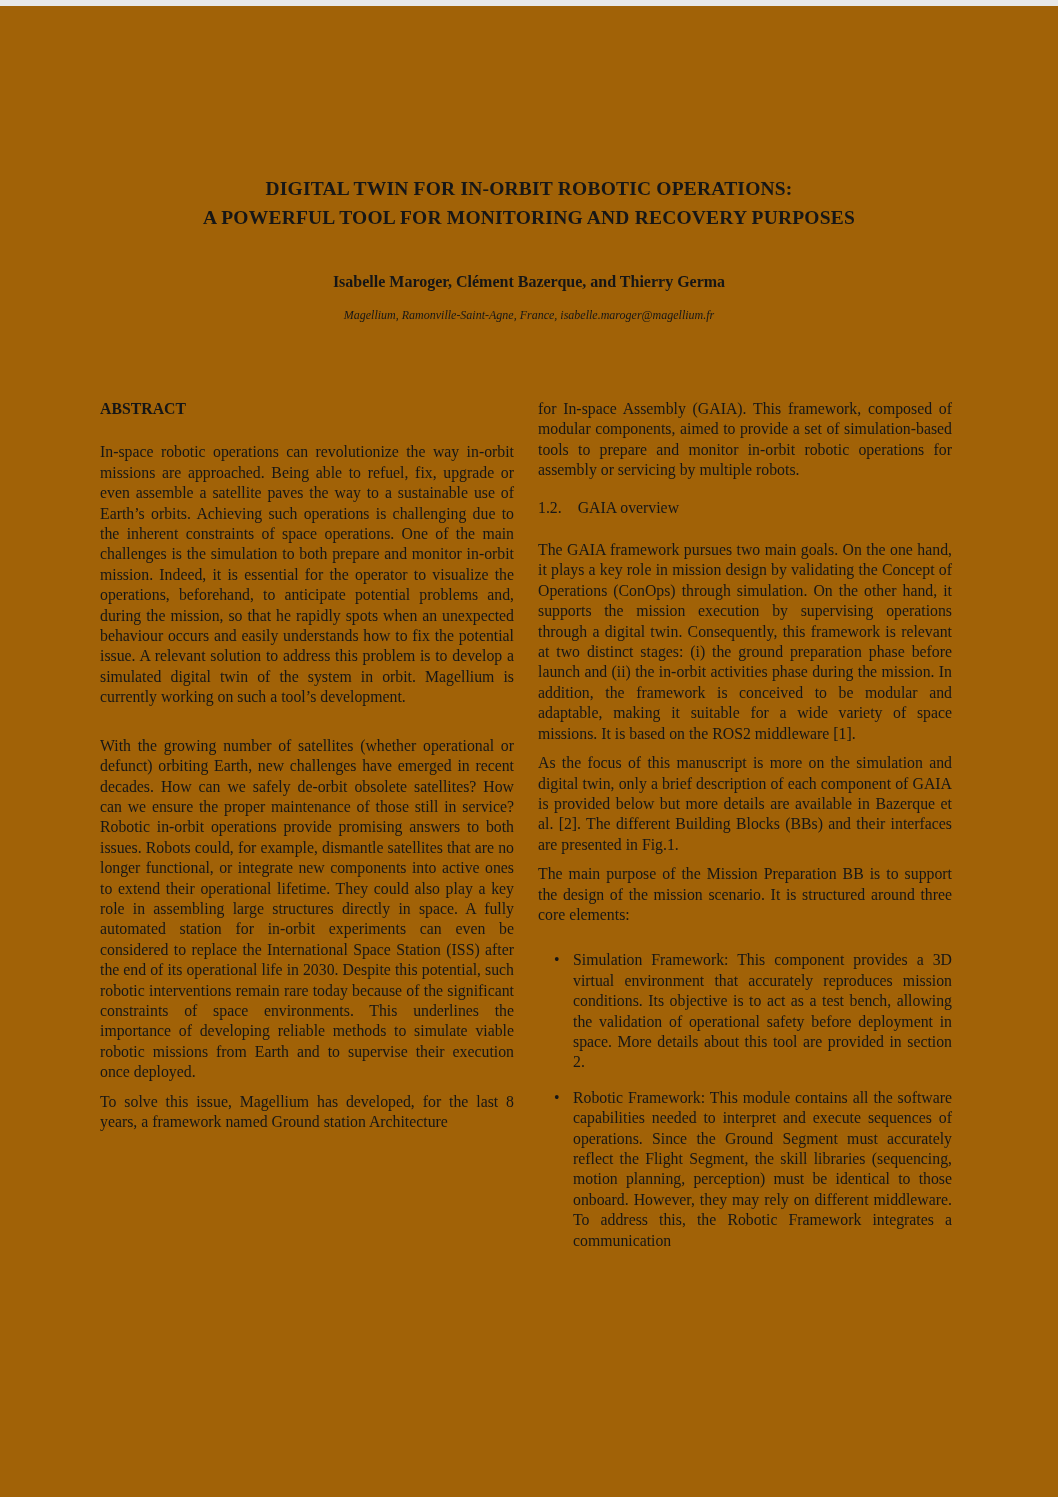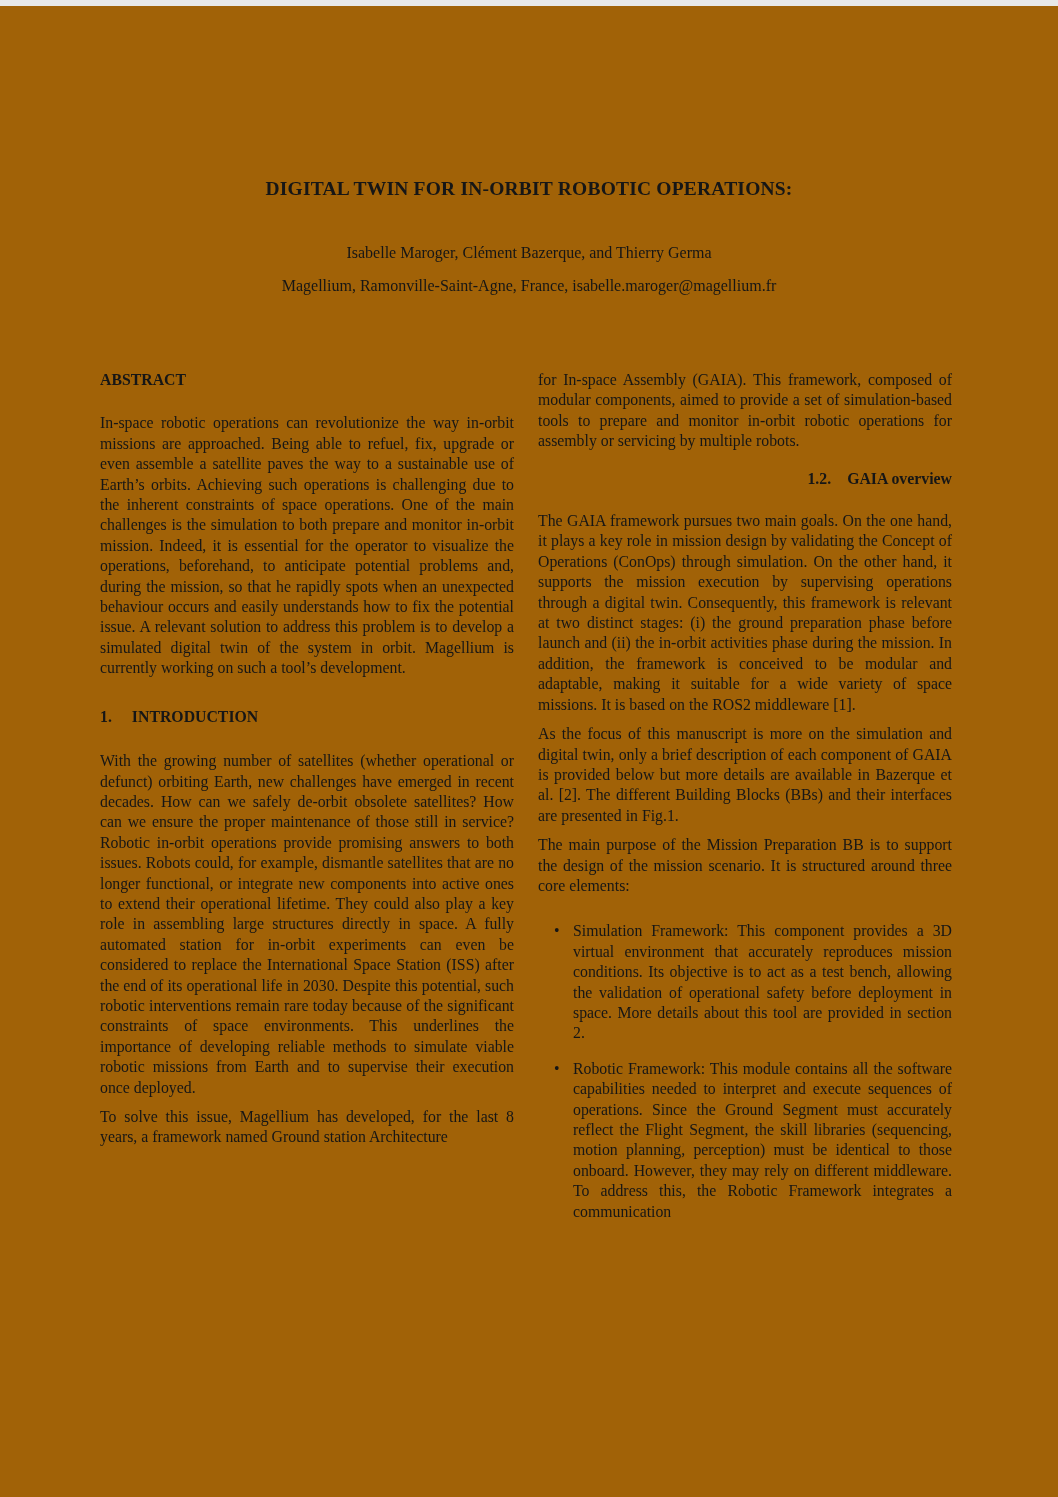--- a/index.html
+++ b/index.html
@@ -20,26 +20,27 @@
   }
   .title-line {
     font-size: 19.5px;
     font-weight: bold;
     line-height: 29px;
     letter-spacing: 0.2px;
   }
   .authors {
     margin-top: 40px;
     font-size: 16px;
-    font-weight: normal;
+    font-weight: bold;
     line-height: 20px;
   }
   .affiliation {
     margin-top: 13px;
-    font-size: 16px;
+    font-size: 12px;
+    font-style: italic;
     line-height: 20px;
   }
   .columns {
     display: flex;
     margin-top: 74px;
     padding-left: 100px;
     padding-right: 93px;
     gap: 24px;
   }
   .col {
@@ -59,23 +60,23 @@
   .abstract-text { margin-bottom: 28px !important; }
   .keywords { margin-bottom: 0 !important; }
   h2.section {
     font-size: 15.8px;
     font-weight: bold;
     margin: 19px 0 24px 0;
     text-align: left;
   }
   h3.subsection {
     font-size: 15.8px;
-    font-weight: bold;
+    font-weight: normal;
     margin: 17px 0 22px 0;
-    text-align: right;
+    text-align: left;
   }
   .subsubsection {
     font-size: 15.8px;
     font-weight: normal;
     margin: 16px 0 21px 0;
     text-align: left;
   }
   .secnum { display: inline-block; margin-right: 20px; }
   .secnum-sub { display: inline-block; margin-right: 16px; }
   ul.bb-list {
@@ -94,32 +95,30 @@
     top: 0;
   }
 </style>
 </head>
 <body>
 
 <div class="page">
 
   <div class="title-block">
     <div class="title-line">DIGITAL TWIN FOR IN-ORBIT ROBOTIC OPERATIONS:</div>
+    <div class="title-line">A POWERFUL TOOL FOR MONITORING AND RECOVERY PURPOSES</div>
     <div class="authors">Isabelle Maroger, Clément Bazerque, and Thierry Germa</div>
     <div class="affiliation">Magellium, Ramonville-Saint-Agne, France, isabelle.maroger@magellium.fr</div>
   </div>
 
   <div class="columns">
 
     <div class="col">
       <div class="abstract-heading">ABSTRACT</div>
       <p class="abstract-text">In-space robotic operations can revolutionize the way in-orbit missions are approached. Being able to refuel, fix, upgrade or even assemble a satellite paves the way to a sustainable use of Earth’s orbits. Achieving such operations is challenging due to the inherent constraints of space operations. One of the main challenges is the simulation to both prepare and monitor in-orbit mission. Indeed, it is essential for the operator to visualize the operations, beforehand, to anticipate potential problems and, during the mission, so that he rapidly spots when an unexpected behaviour occurs and easily understands how to fix the potential issue. A relevant solution to address this problem is to develop a simulated digital twin of the system in orbit. Magellium is currently working on such a tool’s development.</p>
-      <h2 class="section">
-        <span class="secnum">1.</span><span>INTRODUCTION</span>
-      </h2>
       <p>With the growing number of satellites (whether operational or defunct) orbiting Earth, new challenges have emerged in recent decades. How can we safely de-orbit obsolete satellites? How can we ensure the proper maintenance of those still in service? Robotic in-orbit operations provide promising answers to both issues. Robots could, for example, dismantle satellites that are no longer functional, or integrate new components into active ones to extend their operational lifetime. They could also play a key role in assembling large structures directly in space. A fully automated station for in-orbit experiments can even be considered to replace the International Space Station (ISS) after the end of its operational life in 2030. Despite this potential, such robotic interventions remain rare today because of the significant constraints of space environments. This underlines the importance of developing reliable methods to simulate viable robotic missions from Earth and to supervise their execution once deployed.</p>
       <p>To solve this issue, Magellium has developed, for the last 8 years, a framework named Ground station Architecture</p>
     </div>
 
     <div class="col">
       <p>for In-space Assembly (GAIA). This framework, composed of modular components, aimed to provide a set of simulation-based tools to prepare and monitor in-orbit robotic operations for assembly or servicing by multiple robots.</p>
       <h3 class="subsection">
         <span class="secnum-sub">1.2.</span><span>GAIA overview</span>
       </h3>
       <p>The GAIA framework pursues two main goals. On the one hand, it plays a key role in mission design by validating the Concept of Operations (ConOps) through simulation. On the other hand, it supports the mission execution by supervising operations through a digital twin. Consequently, this framework is relevant at two distinct stages: (i) the ground preparation phase before launch and (ii) the in-orbit activities phase during the mission. In addition, the framework is conceived to be modular and adaptable, making it suitable for a wide variety of space missions. It is based on the ROS2 middleware [1].</p>

